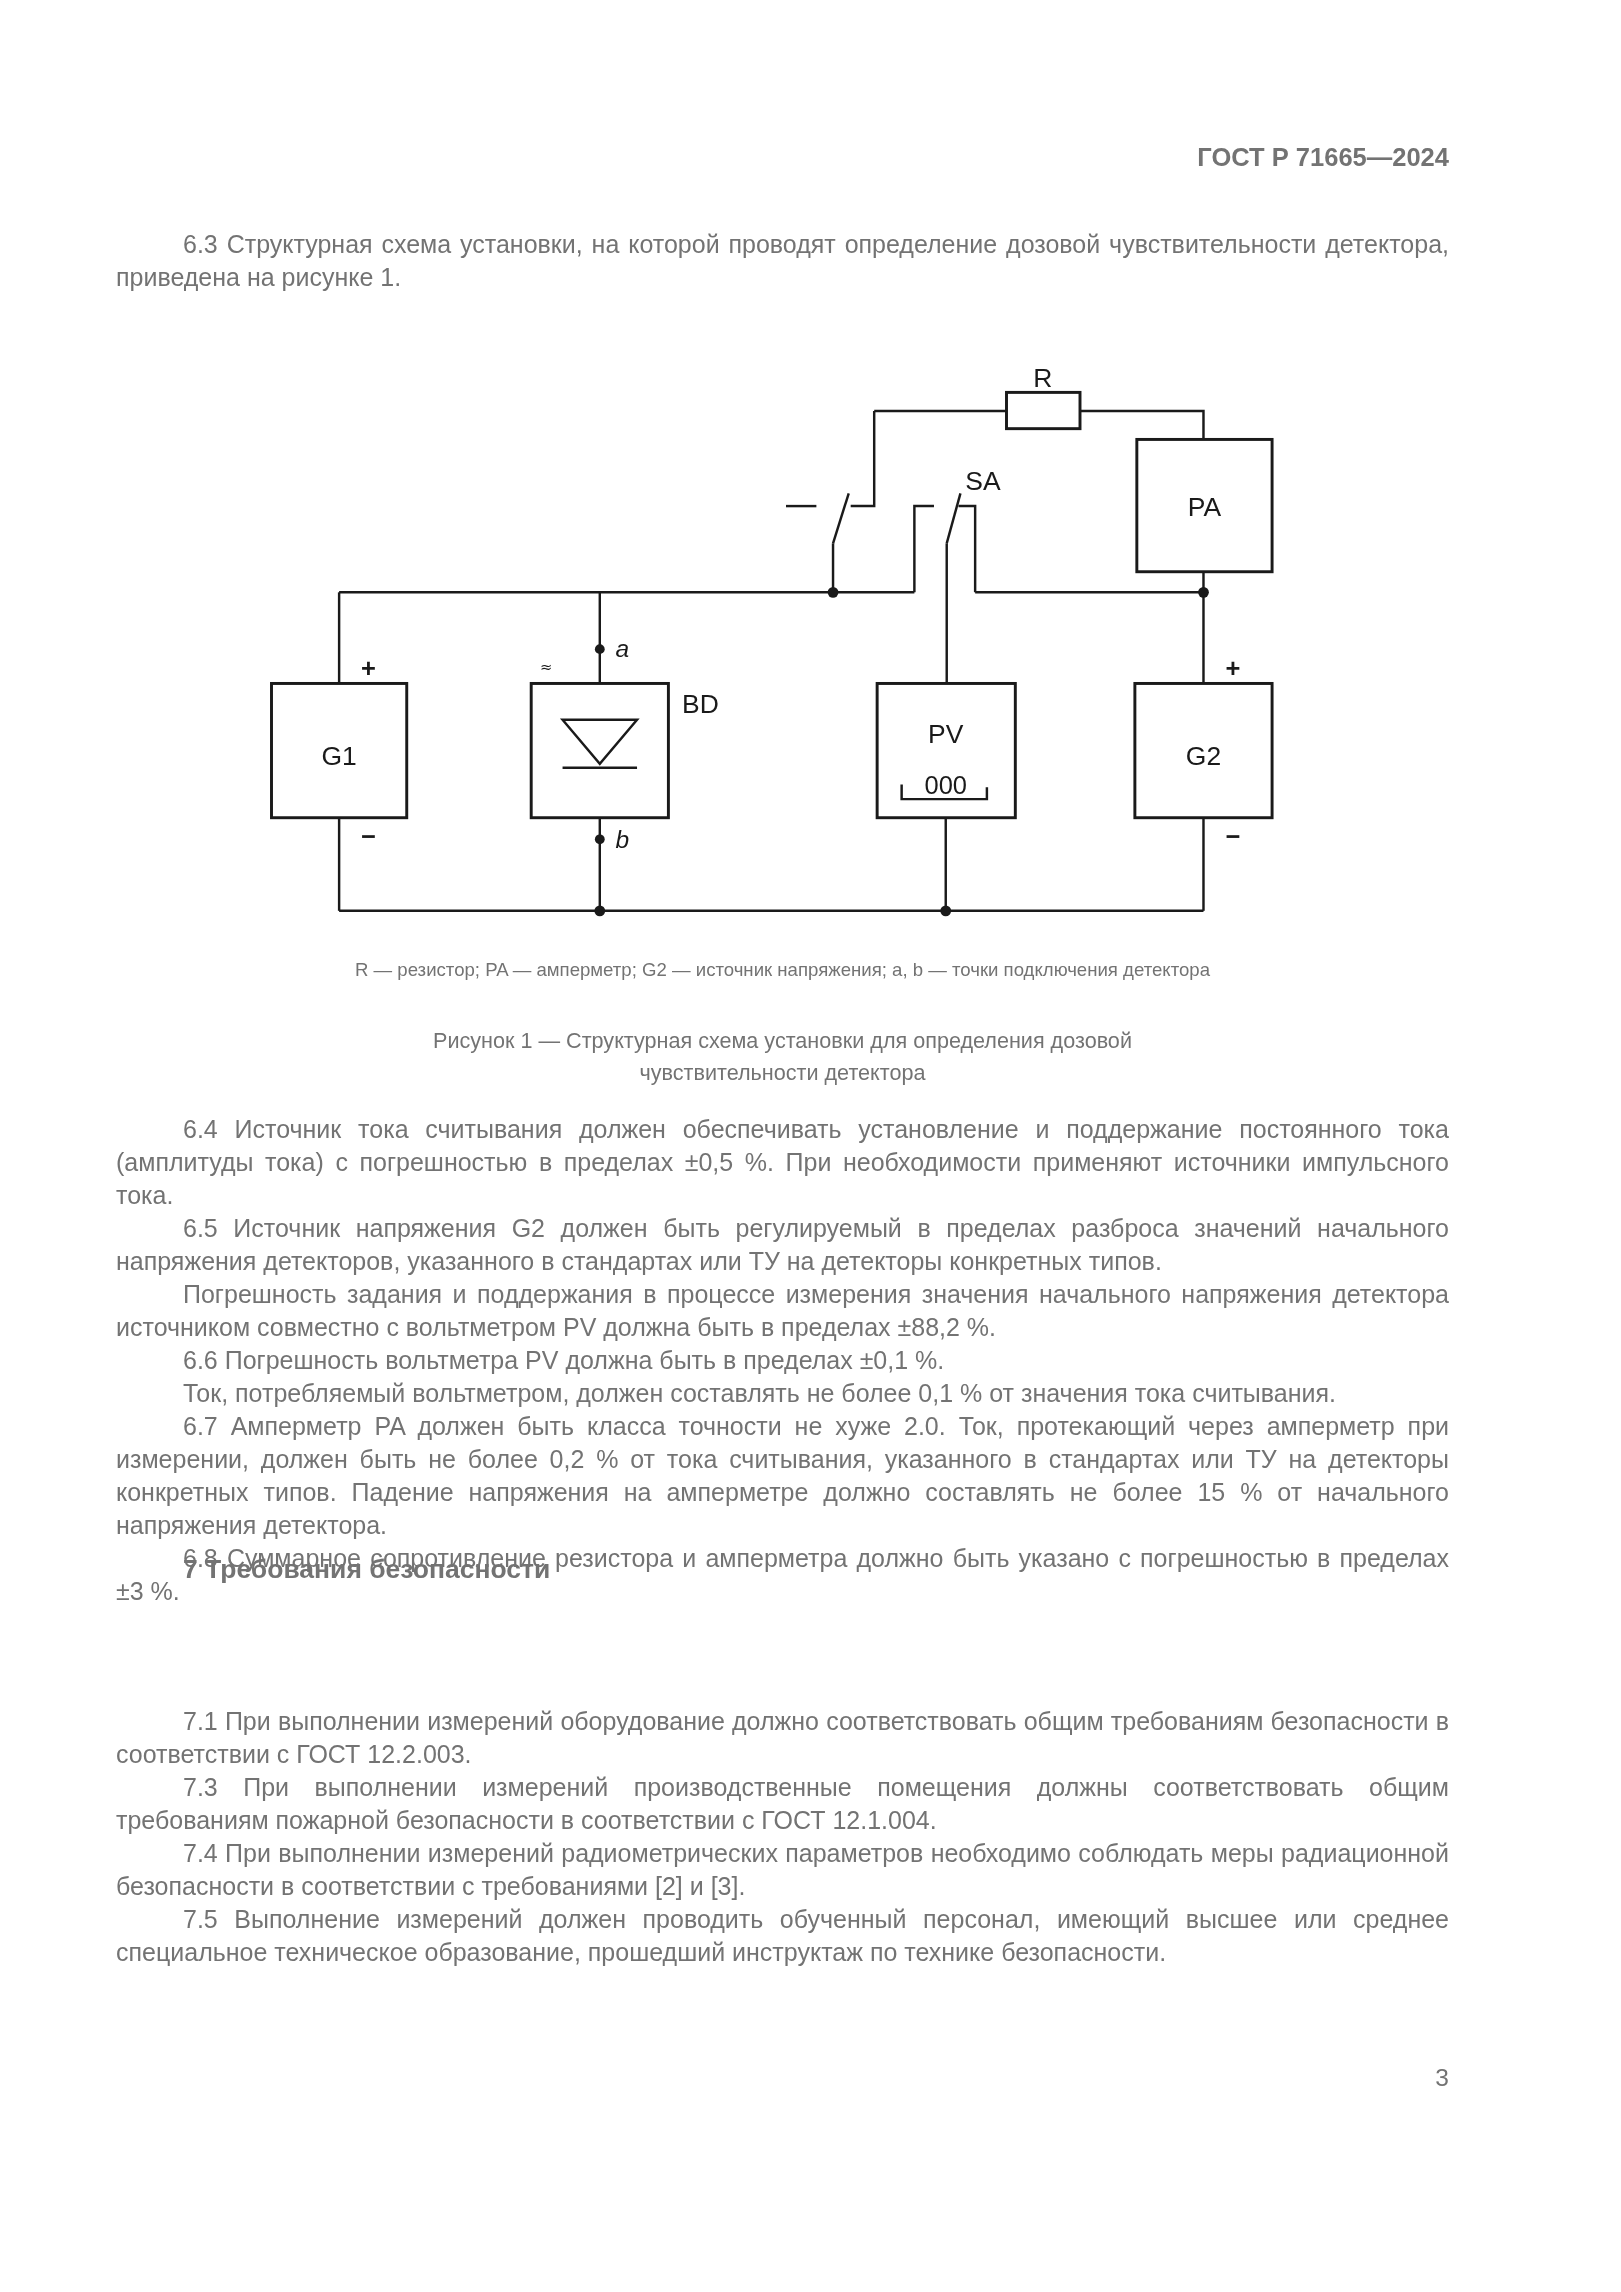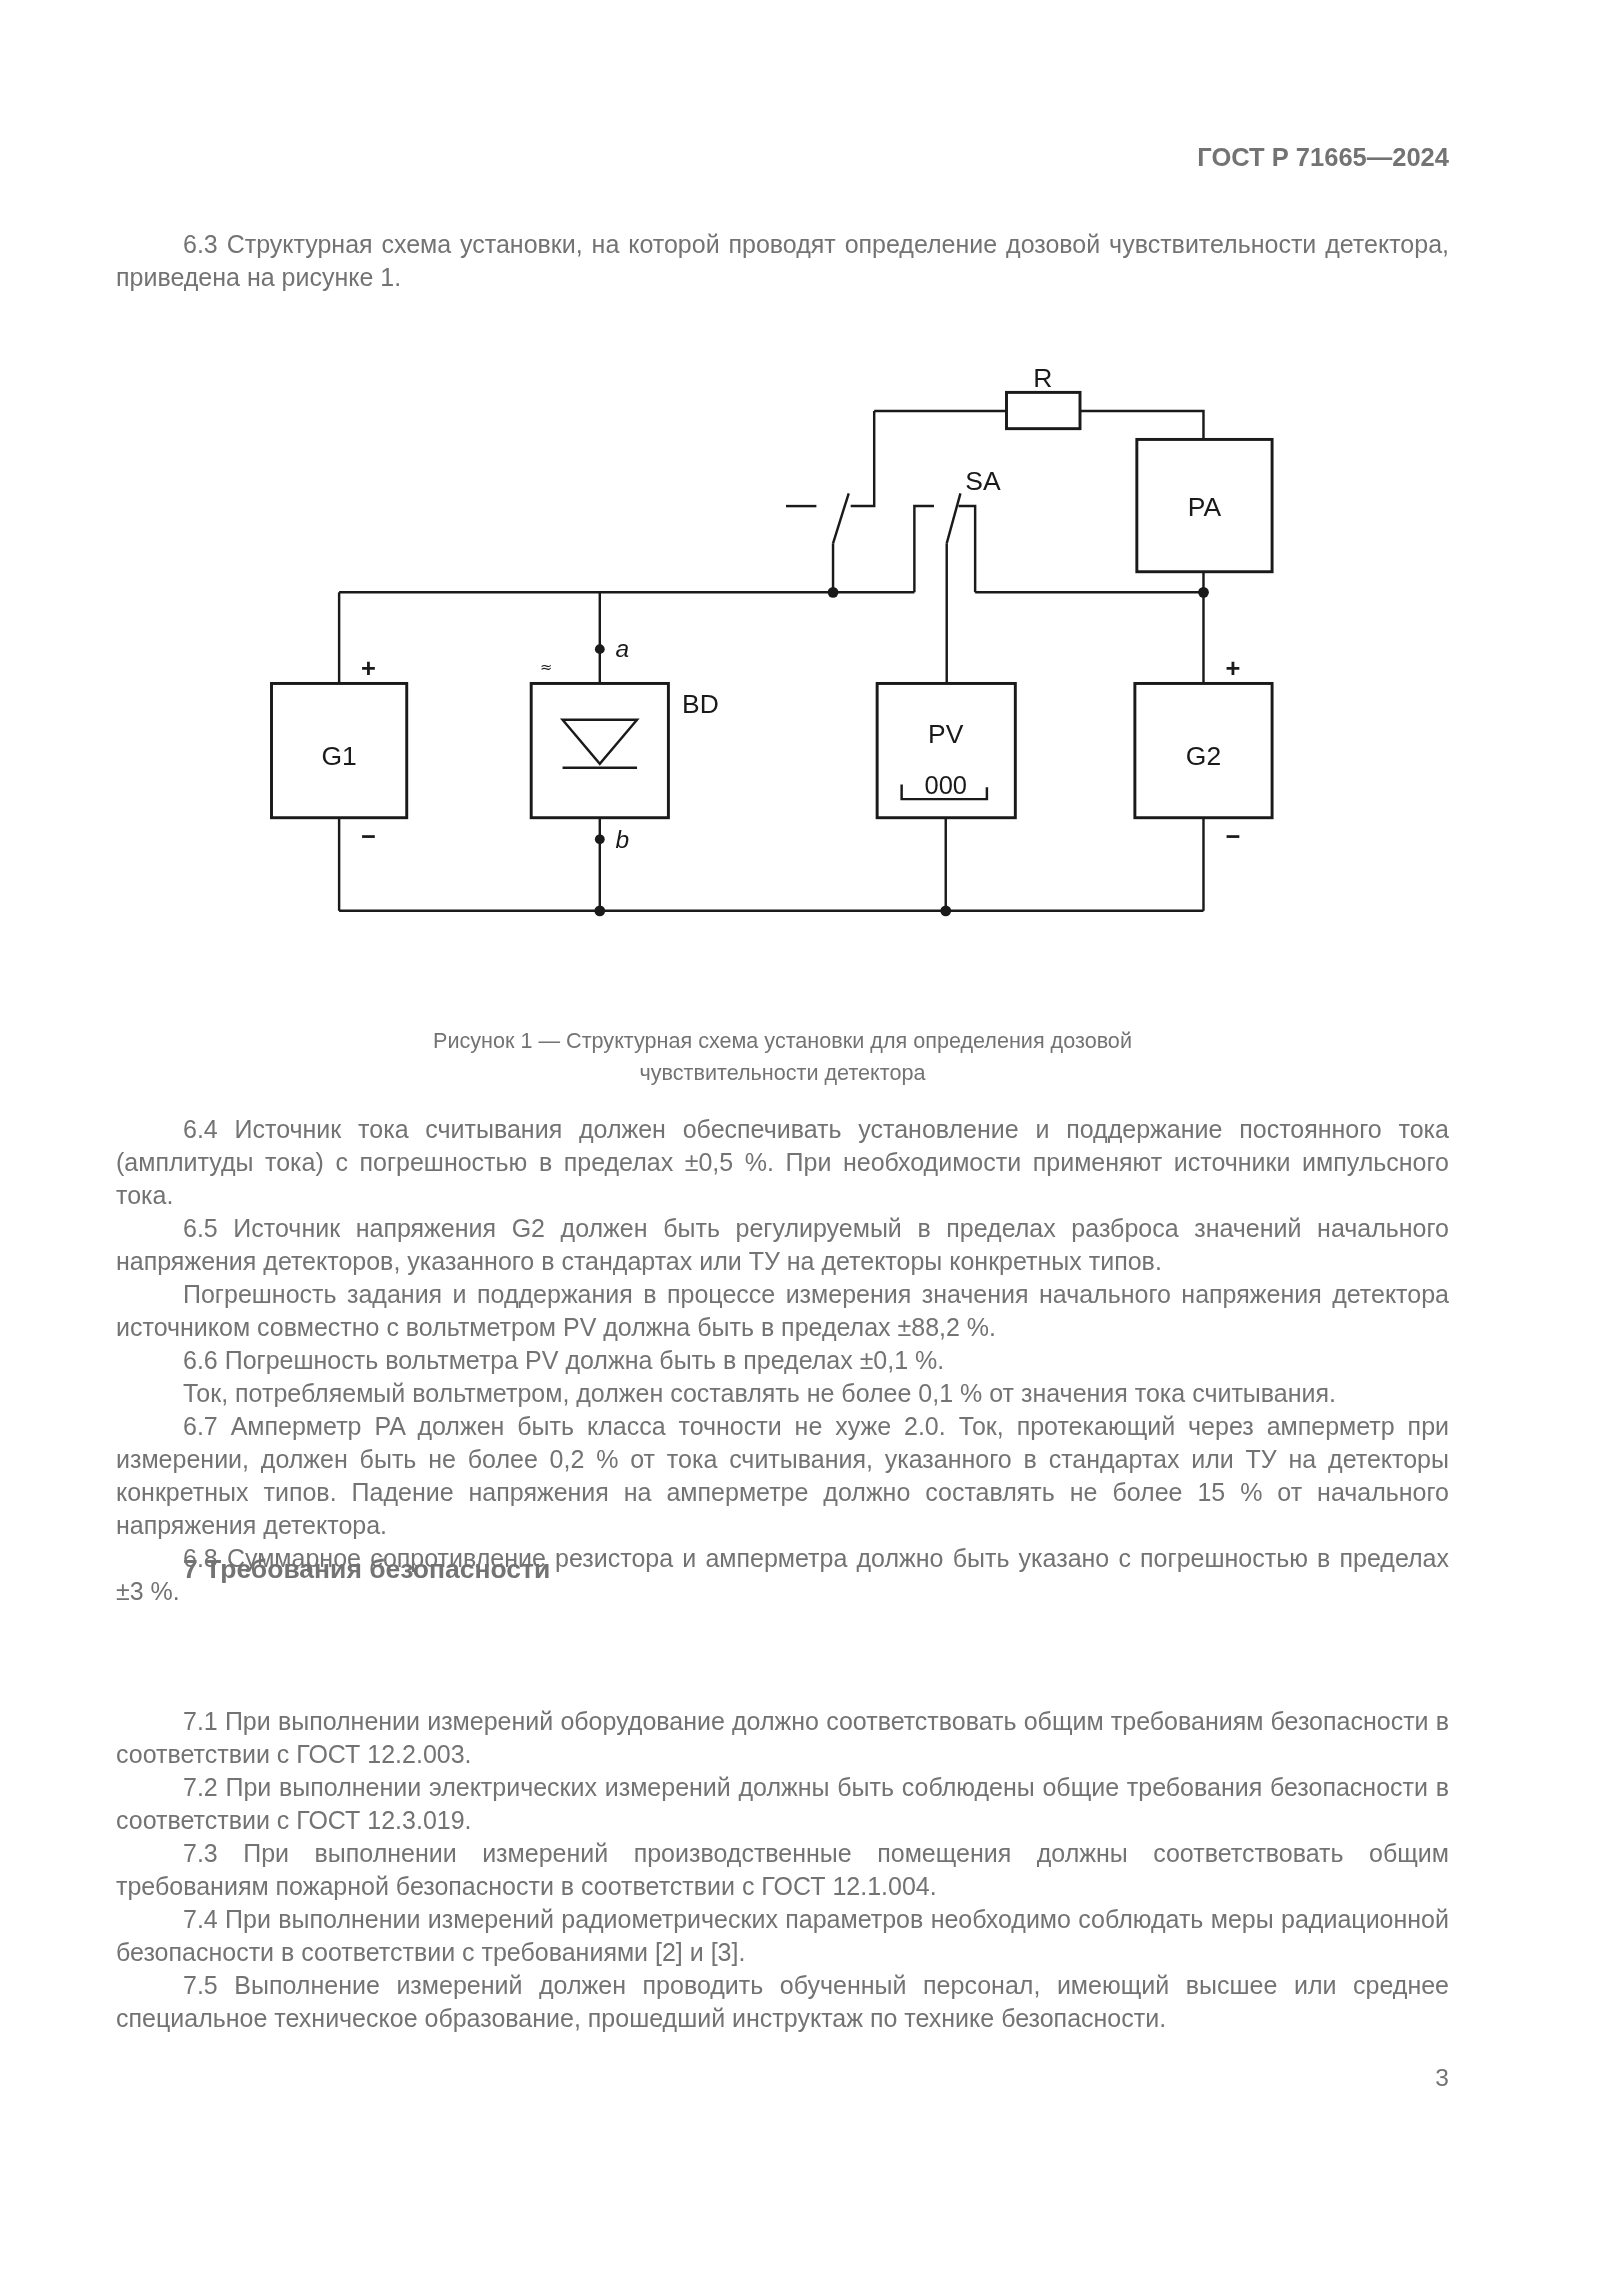--- a/index.html
+++ b/index.html
@@ -137,20 +137,21 @@
 
     <g>
       <circle class="dot" cx="850" cy="234" r="5.5"></circle>
       <circle class="dot" cx="1228" cy="234" r="5.5"></circle>
       <circle class="dot" cx="612" cy="559" r="5.5"></circle>
       <circle class="dot" cx="965" cy="559" r="5.5"></circle>
     </g>
   </svg>
 
   <div class="content caption">
+    <div>R — резистор; PA — амперметр; G2 — источник напряжения; a, b — точки подключения детектора</div>
   </div>
 
   <div class="content figtitle">
     <div>Рисунок 1 — Структурная схема установки для определения дозовой</div>
     <div>чувствительности детектора</div>
   </div>
 
   <div class="content bodytext block1">
     <p>6.4 Источник тока считывания должен обеспечивать установление и поддержание постоянного тока (амплитуды тока) с погрешностью в пределах ±0,5 %. При необходимости применяют источники импульсного тока.</p>
     <p>6.5 Источник напряжения G2 должен быть регулируемый в пределах разброса значений начального напряжения детекторов, указанного в стандартах или ТУ на детекторы конкретных типов.</p>
@@ -158,21 +159,20 @@
     <p>6.6 Погрешность вольтметра PV должна быть в пределах ±0,1 %.</p>
     <p>Ток, потребляемый вольтметром, должен составлять не более 0,1 % от значения тока считывания.</p>
     <p>6.7 Амперметр PA должен быть класса точности не хуже 2.0. Ток, протекающий через амперметр при измерении, должен быть не более 0,2 % от тока считывания, указанного в стандартах или ТУ на детекторы конкретных типов. Падение напряжения на амперметре должно составлять не более 15 % от начального напряжения детектора.</p>
     <p>6.8 Суммарное сопротивление резистора и амперметра должно быть указано с погрешностью в пределах ±3 %.</p>
   </div>
 
   <div class="content h7">7 Требования безопасности</div>
 
   <div class="content bodytext block2">
     <p>7.1 При выполнении измерений оборудование должно соответствовать общим требованиям безопасности в соответствии с ГОСТ 12.2.003.</p>
-    <p>7.2 При выполнении электрических измерений должны быть соблюдены общие требования безопасности в соответствии с ГОСТ 12.3.019.</p>
     <p>7.3 При выполнении измерений производственные помещения должны соответствовать общим требованиям пожарной безопасности в соответствии с ГОСТ 12.1.004.</p>
     <p>7.4 При выполнении измерений радиометрических параметров необходимо соблюдать меры радиационной безопасности в соответствии с требованиями [2] и [3].</p>
     <p>7.5 Выполнение измерений должен проводить обученный персонал, имеющий высшее или среднее специальное техническое образование, прошедший инструктаж по технике безопасности.</p>
   </div>
 
   <div class="content pagenum">3</div>
 
 </div>
 
 

